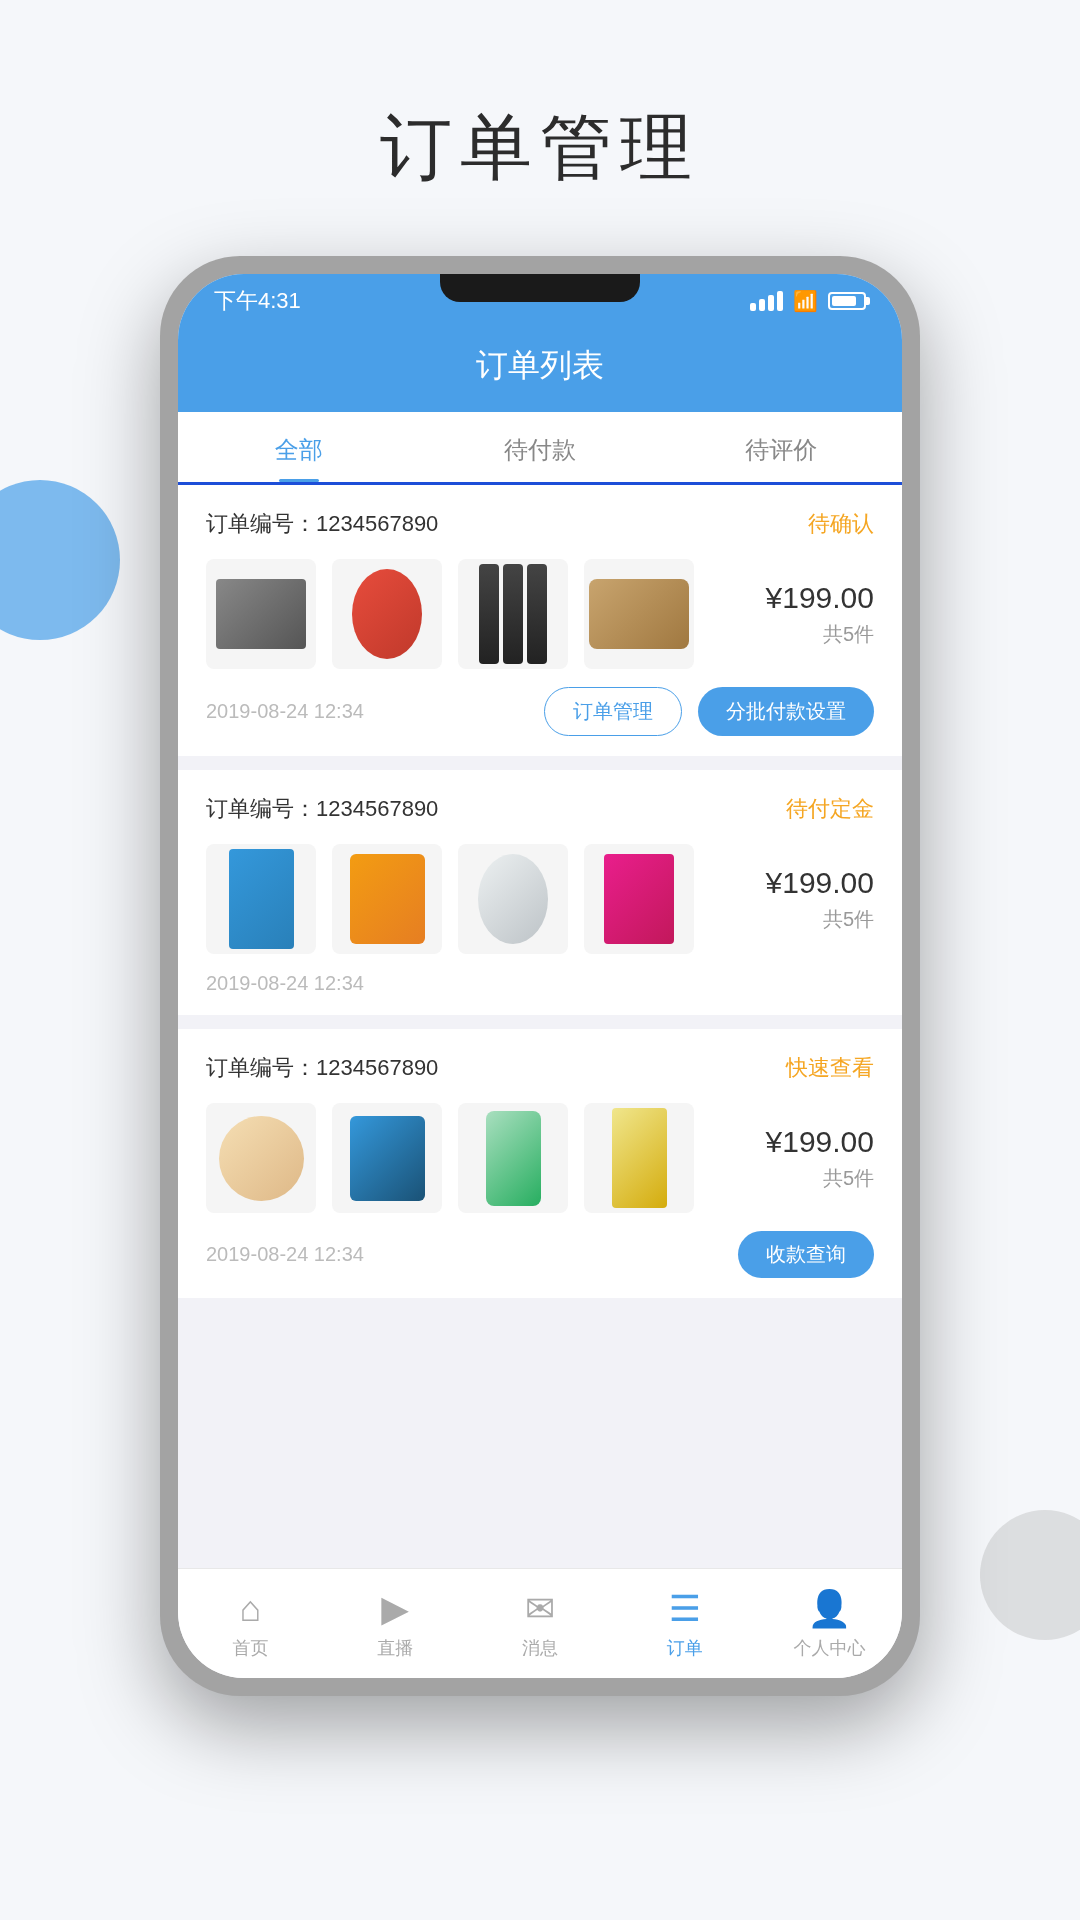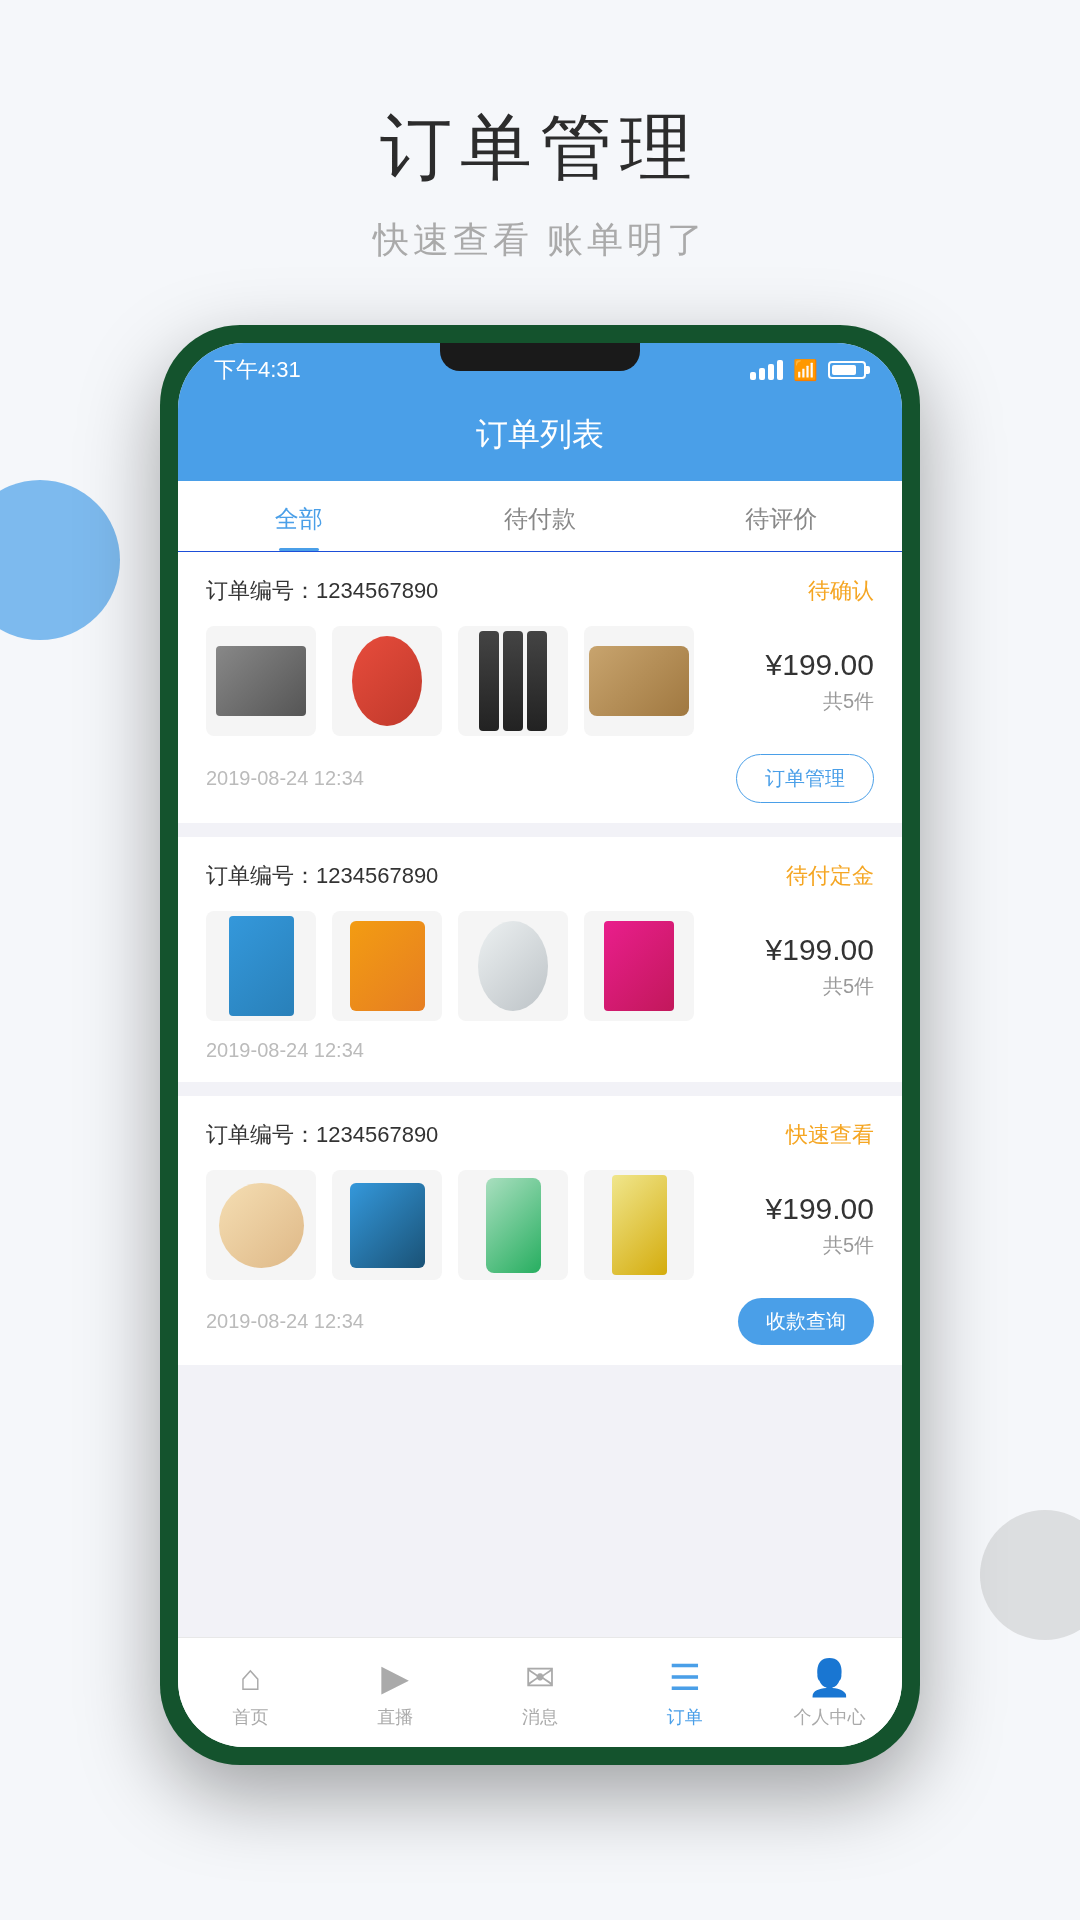--- a/index.html
+++ b/index.html
@@ -55,21 +55,21 @@
 
     
     .phone-wrapper {
       display: flex;
       justify-content: center;
       align-items: flex-start;
     }
     .phone-shell {
       width: 760px;
       height: 1440px;
-      background: #14532d;
+      background: #a3a3a3;
       border-radius: 80px;
       padding: 18px;
       position: relative;
       box-shadow: 0 30px 80px rgba(0,0,0,0.35);
     }
     .phone-notch {
       position: absolute;
       top: 18px;
       left: 50%;
       transform: translateX(-50%);
@@ -161,21 +161,21 @@
     .app-header-title {
       color: white;
       font-size: 32px;
       font-weight: 500;
     }
 
     
     .tabs-bar {
       background: white;
       display: flex;
-      border-bottom: 1px solid #1d4ed8;
+      border-bottom: 3px solid #1d4ed8;
       flex-shrink: 0;
     }
     .tab-item {
       flex: 1;
       text-align: center;
       padding: 22px 0 16px;
       font-size: 24px;
       color: #888;
       position: relative;
       cursor: pointer;
@@ -379,21 +379,20 @@
     }
   </style>
 </head>
 <body>
 
 <div class="bg-circle-left"></div>
 <div class="bg-circle-right"></div>
 
 <div class="page-header">
   <div class="page-title">订单管理</div>
-  <div class="page-subtitle">快速查看 账单明了</div>
 </div>
 
 <div class="phone-wrapper">
   <div class="phone-shell">
     <div class="phone-notch"></div>
     <div class="phone-inner">
 
       <div class="status-bar">
         <span class="status-time">下午4:31</span>
         <div class="status-icons">
@@ -446,20 +445,21 @@
             </div>
             <div class="product-price-area">
               <div class="product-price">¥199.00</div>
               <div class="product-count">共5件</div>
             </div>
           </div>
           <div class="order-footer">
             <span class="order-date">2019-08-24 12:34</span>
             <div class="order-actions">
               <button class="btn-outline">订单管理</button>
+              <button class="btn-solid">分批付款设置</button>
             </div>
           </div>
         </div>
 
         <div class="order-card">
           <div class="order-card-header">
             <span class="order-number">订单编号：1234567890</span>
             <span class="order-status status-pending-deposit">待付定金</span>
           </div>
           <div class="product-images">

